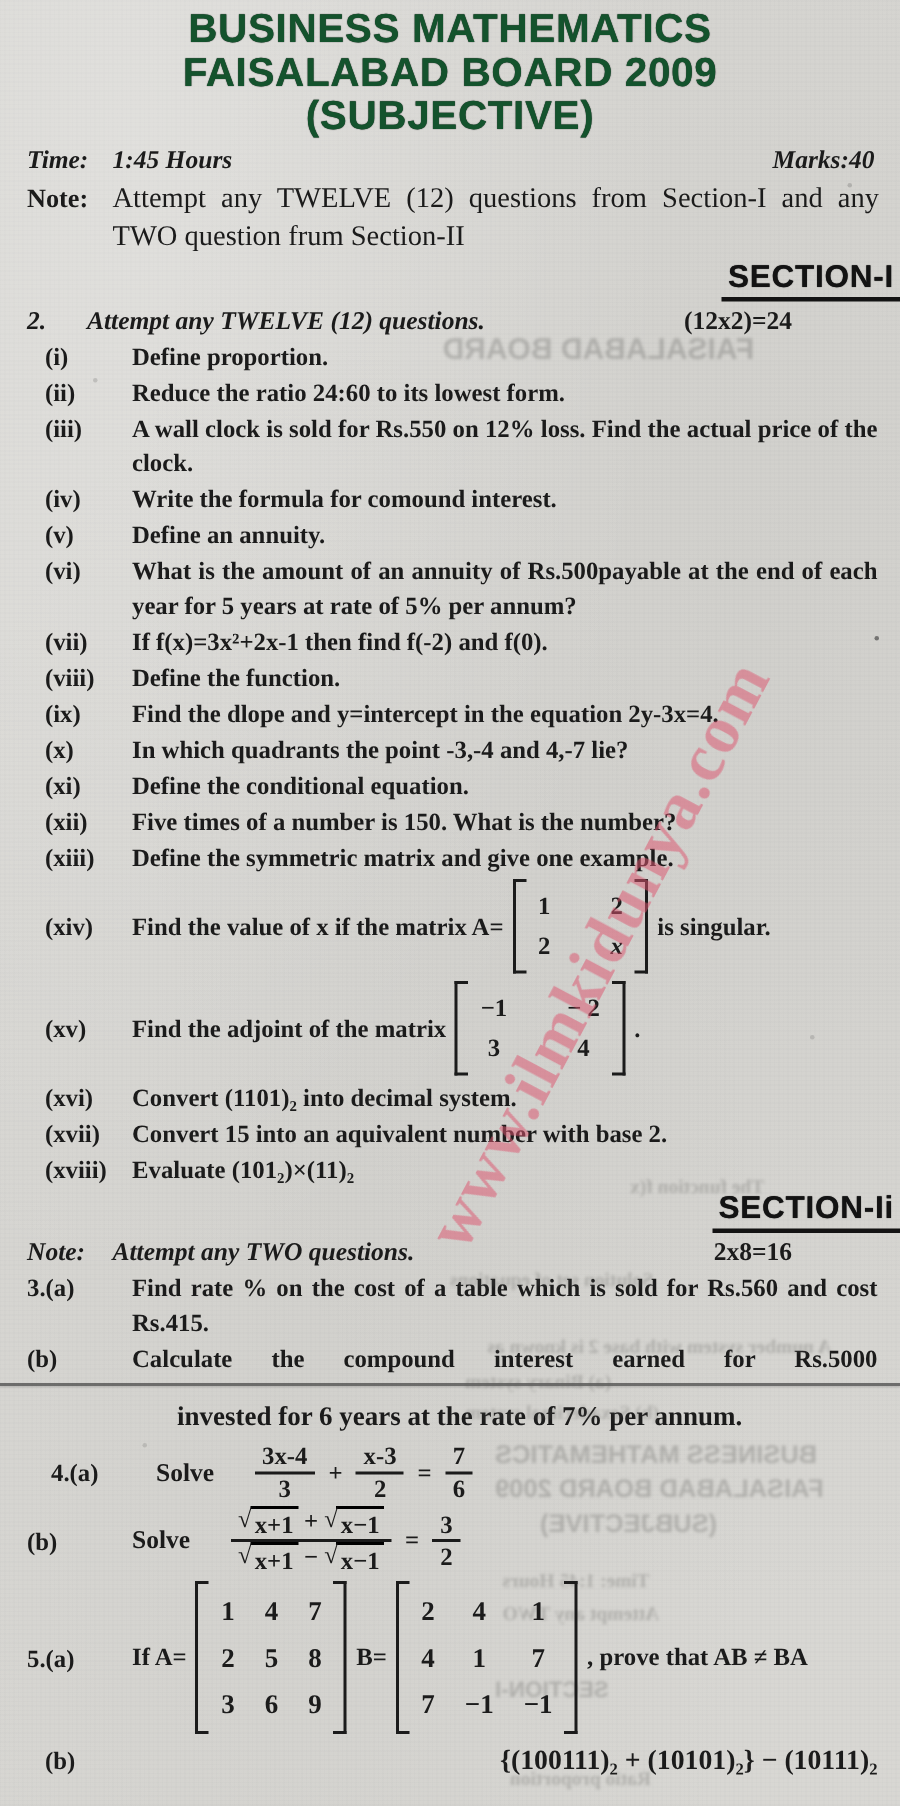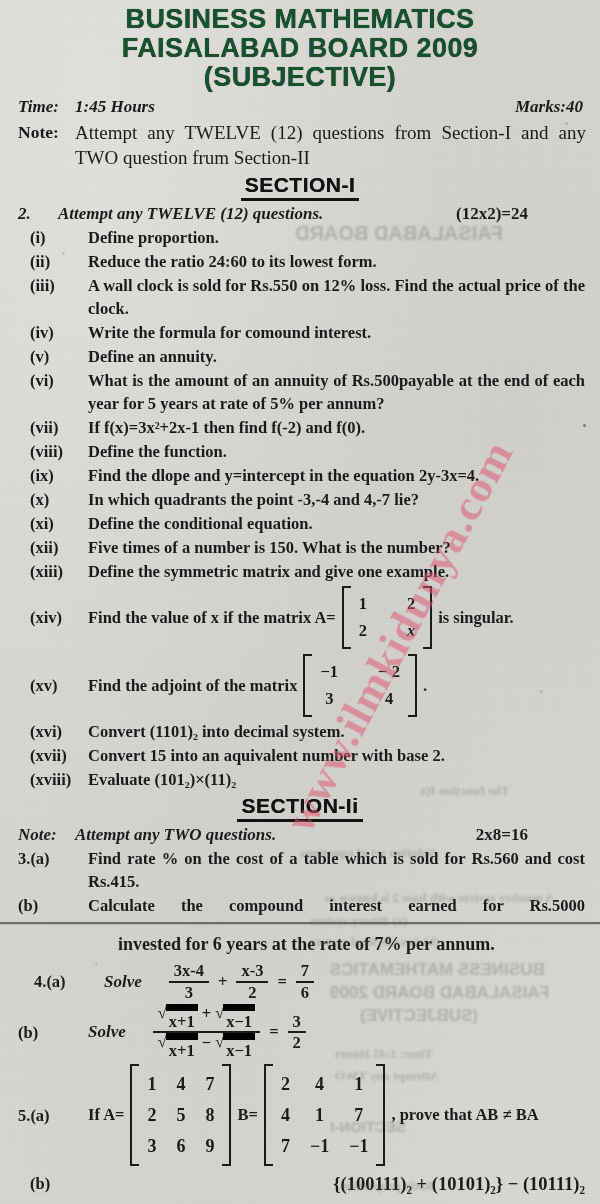--- a/index.html
+++ b/index.html
@@ -26,21 +26,21 @@
     color:#14532d; text-shadow:0 0 .7px #151515;
   }
   .meta-row { display:flex; align-items:baseline; padding:5px 17px 0 18px; }
   .meta-row .t-label { font-style:italic; font-weight:700; font-size:17px; width:57px; }
   .meta-row .t-value { font-style:italic; font-weight:700; font-size:17px; flex:1; }
   .meta-row .marks   { font-style:italic; font-weight:700; font-size:17px; }
   .note-row { display:flex; padding:3px 14px 0 18px; }
   .note-row .n-label { font-weight:700; font-size:17.5px; width:57px; line-height:25px; }
   .note-row .n-text  { font-weight:400; font-size:19px; line-height:25px; flex:1; text-align:justify; }
 
-  .sec-head-wrap { text-align:center; margin-top:3px; }
+  .sec-head-wrap { text-align:right; margin-top:3px; }
   .sec-head {
     display:inline-block; font-family:"Liberation Sans","DejaVu Sans",sans-serif;
     font-weight:800; font-size:21px; letter-spacing:.5px; color:#131313;
     border-bottom:3px solid #131313; padding:0 4px 1px 4px; text-shadow:0 0 .6px #131313;
   }
   .instr-row { display:flex; align-items:baseline; padding:3px 17px 2px 18px; }
   .instr-row .i-no { font-style:italic; font-weight:700; font-size:17px; width:40px; }
   .instr-row .i-text { font-style:italic; font-weight:700; font-size:17px; flex:1; }
   .instr-row .i-marks { font-weight:700; font-size:17px; padding-right:55px; }
 
@@ -64,24 +64,24 @@
 
   
   .frac { display:inline-flex; flex-direction:column; align-items:center; vertical-align:middle; margin:0 5px; }
   .frac .fnum { border-bottom:2px solid #1b1b1b; padding:0 5px; line-height:1.2; }
   .frac .fden { line-height:1.2; padding:0 5px; }
   .op { margin:0 4px; }
 
   
   .sqrt { display:inline-flex; align-items:flex-start; white-space:nowrap; }
   .sqrt::before { content:"√"; font-weight:700; margin-right:-1px; transform:translateY(-1px); }
-  .sqrt .rdc { border-top:7px solid #000000; padding:1px 3px 0 3px; }
+  .sqrt .rdc { border-top:2px solid #000000; padding:1px 3px 0 3px; }
 
   .row-4a { font-size:20px;padding-left:16px; }
-  .row-4a .verb, .row-4b .verb { font-size:17px; font-weight:700; margin-right:22px;font-style:italic; }
+  .row-4a .verb, .row-4b .verb { font-size:17px; font-weight:700; margin-right:22px; }
   .row-4b { font-size:18px; }
   .row-5a .intro { font-size:16.5px; }
   .row-5b { font-size:18.5px; }
 
   
   .num-label { flex:0 0 88px; padding-left:18px; font-weight:700; font-size:16.5px; line-height:23px; }
   .fold-line { height:2px; background:rgba(45,45,45,.62); margin:5px 0 7px 0; box-shadow:0 1px 1px rgba(45,45,45,.15); }
   .invested { padding-left:118px; font-weight:700; font-size:18px; line-height:26px; margin-bottom:4px; }
 
   

